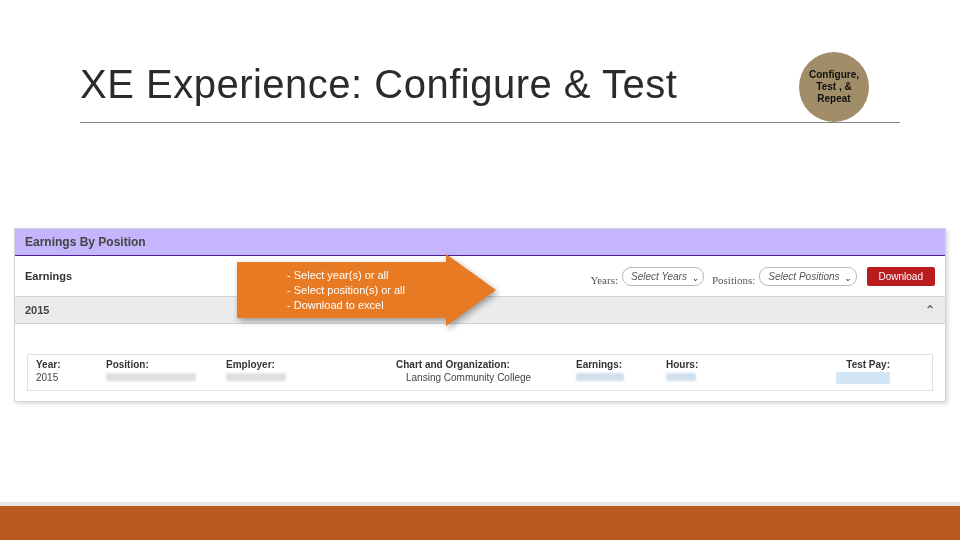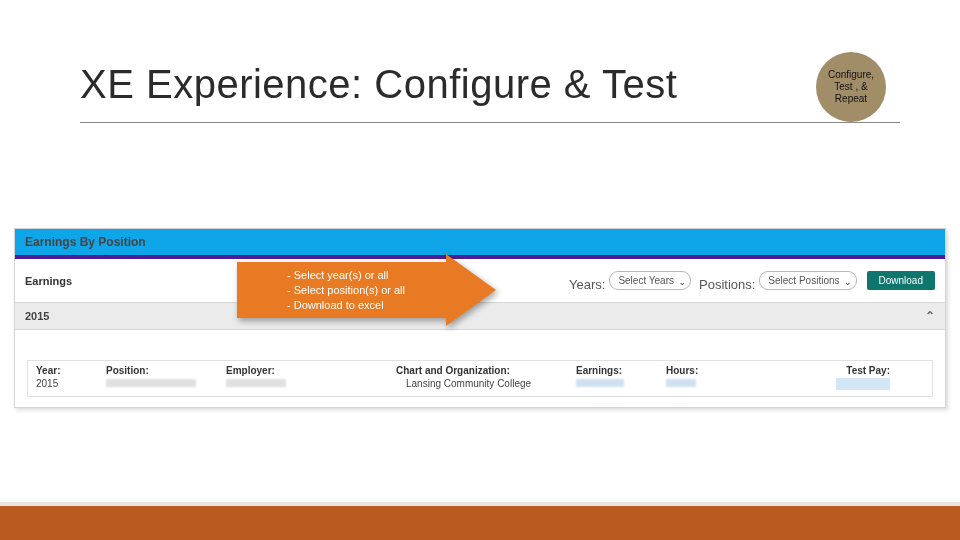--- a/index.html
+++ b/index.html
@@ -4,32 +4,32 @@
 <style>
   * { box-sizing: border-box; margin: 0; padding: 0; }
   html, body { width: 960px; height: 540px; font-family: Arial, sans-serif; background: #fff; overflow: hidden; }
 
   .slide { position: relative; width: 960px; height: 540px; background: #fff; }
 
   .title-row { position: absolute; top: 62px; left: 80px; right: 80px; display: flex; align-items: center; }
   .title { font-family: "Segoe UI Light","Segoe UI",Arial,sans-serif; font-weight: 300; font-size: 40px; color: #2b2b2b; letter-spacing: 0.5px; }
   .title-underline { position: absolute; left: 80px; right: 60px; top: 122px; height: 1px; background: #888; }
 
-  .badge { position: absolute; top: 52px; right: 74px; width: 70px; height: 70px; border-radius: 50%; background: #a28d69; display: flex; align-items: center; justify-content: center; text-align: center; color: #111; font-size: 10px; line-height: 1.2; padding: 6px; }
+  .badge { position: absolute; top: 52px; right: 91px; width: 70px; height: 70px; border-radius: 50%; background: #a28d69; display: flex; align-items: center; justify-content: center; text-align: center; color: #111; font-size: 10px; line-height: 1.2; padding: 6px; font-weight: bold; }
 
   .panel { position: absolute; top: 228px; left: 14px; right: 14px; border: 1px solid #d4d4d4; background: #fff; font-size: 11px; color: #333; box-shadow: 2px 2px 4px rgba(0,0,0,0.15); }
-  .panel-header { background: #0ea5e9; padding: 6px 10px; font-weight: bold; color: #444; border-bottom: 4px solid #4c1d95; font-size: 12px; }
+  .panel-header { background: #c4b5fd; padding: 6px 10px; font-weight: bold; color: #444; border-bottom: 1px solid #4c1d95; font-size: 12px; }
 
   .earn-row { display: flex; align-items: center; padding: 10px 10px; background: #fff; border-bottom: 1px solid #d4d4d4; }
   .earn-label { font-weight: bold; color: #333; width: 220px; }
   .spacer { flex: 1; }
-  .ctl-label { color: #555; margin: 8px 4px 0 8px; font-size: 13px; }
-  .select { display: inline-flex; align-items: center; background: #fff; border: 1px solid #b8b8b8; padding: 3px 16px 3px 8px; font-size: 10px; color: #555; border-radius: 9px; position: relative; min-width: 78px; }
+  .ctl-label { color: #555; margin: 8px 4px 0 8px; font-size: 11px; font-family: Liberation Serif, serif; }
+  .select { display: inline-flex; align-items: center; background: #fff; border: 1px solid #b8b8b8; padding: 3px 16px 3px 8px; font-size: 10px; color: #555; border-radius: 9px; position: relative; min-width: 78px; font-style: italic; }
   .caret { position: absolute; right: 4px; top: 5px; font-size: 9px; color: #333; }
-  .dl-btn { margin-left: 10px; background: #0f766e; color: #fff; border: 0; padding: 4px 12px; font-size: 10px; border-radius: 2px; cursor: pointer; }
+  .dl-btn { margin-left: 10px; background: #b91c1c; color: #fff; border: 0; padding: 4px 12px; font-size: 10px; border-radius: 2px; cursor: pointer; }
 
   .year-bar { background: #ebebeb; padding: 6px 10px; border-bottom: 1px solid #d4d4d4; font-weight: bold; color: #444; display: flex; align-items: center; }
   .year-bar .chev { margin-left: auto; color: #666; font-size: 12px; }
 
   .detail { background: #fff; padding: 10px 12px; }
   .detail-inner { border: 1px solid #e0e0e0; padding: 4px 2px; margin-top: 20px; }
   .cols { display: flex; font-size: 10px; }
   .col { padding: 0 6px; }
   .c-year { width: 70px; }
   .c-pos { width: 120px; }

